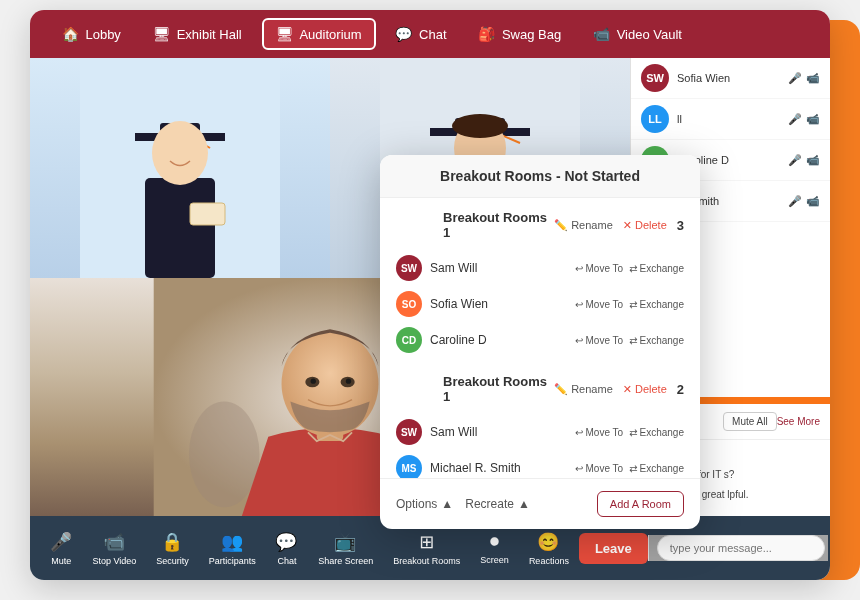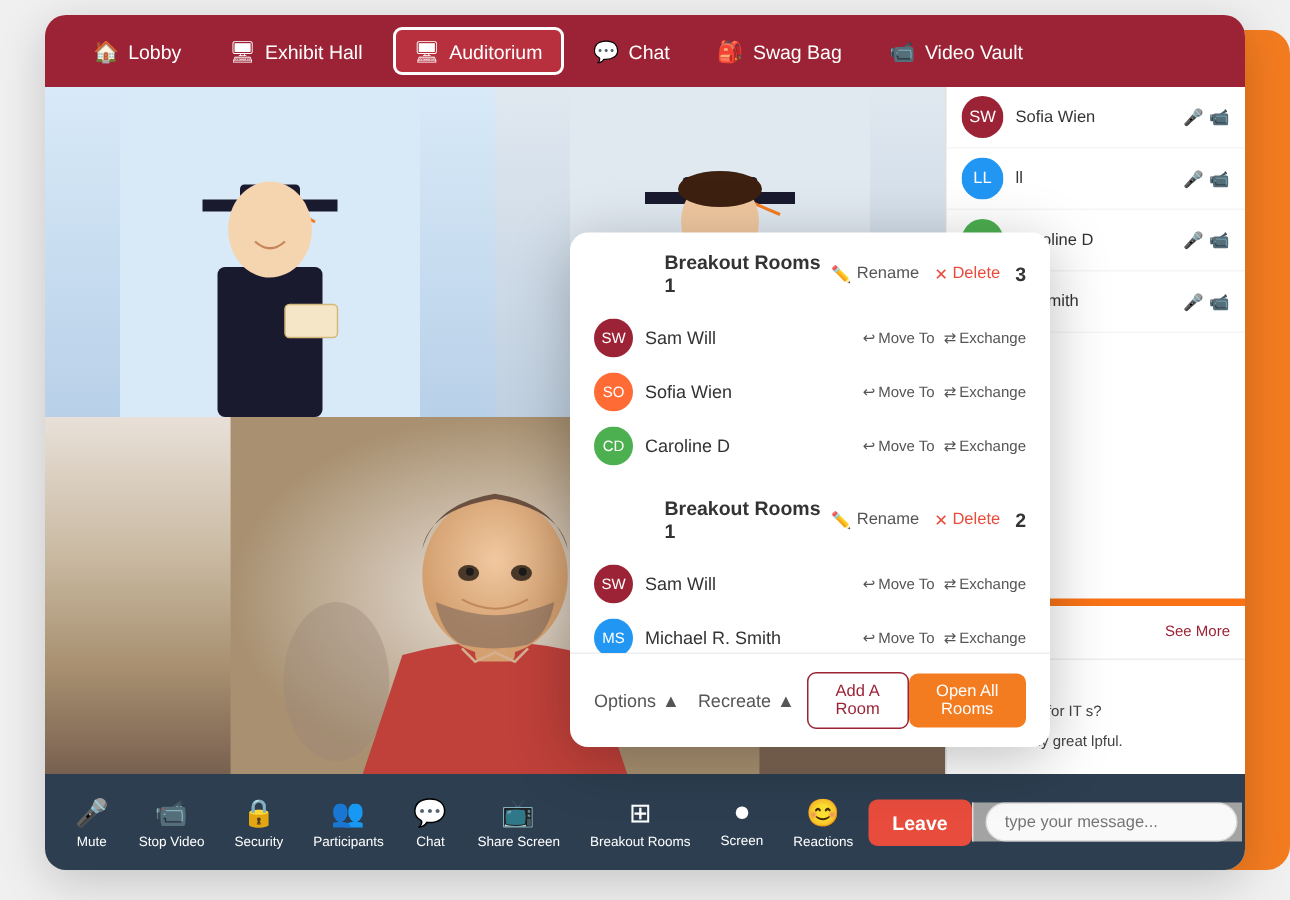--- a/index.html
+++ b/index.html
@@ -138,21 +138,21 @@
       overflow: hidden;
       flex-shrink: 0;
     }
     .avatar-circle {
       width: 100%;
       height: 100%;
       display: flex;
       align-items: center;
       justify-content: center;
       font-size: 11px;
-      font-weight: 400;
+      font-weight: 700;
       color: #fff;
     }
     .participant-name {
       font-size: 11px;
       color: #333;
       flex: 1;
     }
     .participant-icons {
       display: flex;
       gap: 4px;
@@ -161,24 +161,24 @@
     .p-icon {
       font-size: 11px;
       color: #888;
     }
     .p-icon.active {
       color: #9b2335;
     }
 
     .participants-actions {
       padding: 8px 10px;
-      border-top: 5px solid #f97316;
-      display: flex;
-      align-items: center;
-      justify-content: space-between;
+      border-top: 7px solid #f97316;
+      display: flex;
+      align-items: center;
+      justify-content: flex-end;
     }
     .mute-all-btn {
       background: none;
       border: 1px solid #ccc;
       border-radius: 4px;
       padding: 3px 8px;
       font-size: 10px;
       cursor: pointer;
       color: #444;
     }
@@ -682,20 +682,23 @@
     </div>
     <button class="leave-btn">Leave</button>
     <div class="chat-input-area">
       <input class="chat-input" type="text" placeholder="type your message..." style="">
 
     </div>
   </div>
 </div>
 
 <div class="breakout-modal">
+  <div class="modal-header">
+    <span class="modal-title">Breakout Rooms - Not Started</span>
+  </div>
 
   <div class="modal-body">
 
     <div class="breakout-room-section">
       <div class="room-header">
         <span class="room-name">Breakout Rooms 1</span>
         <div class="room-actions">
           <button class="room-action-btn">
             <span>✏️</span>
             <span>Rename</span>
@@ -818,16 +821,15 @@
         <span>Options</span>
         <span>▲</span>
       </button>
       <button class="recreate-btn">
         <span>Recreate</span>
         <span>▲</span>
       </button>
     </div>
     <div class="footer-right">
       <button class="add-room-btn">Add A Room</button>
-      <button class="open-all-btn">Open All Rooms</button>
     </div>
   </div>
 </div>
 
 </body></html>

